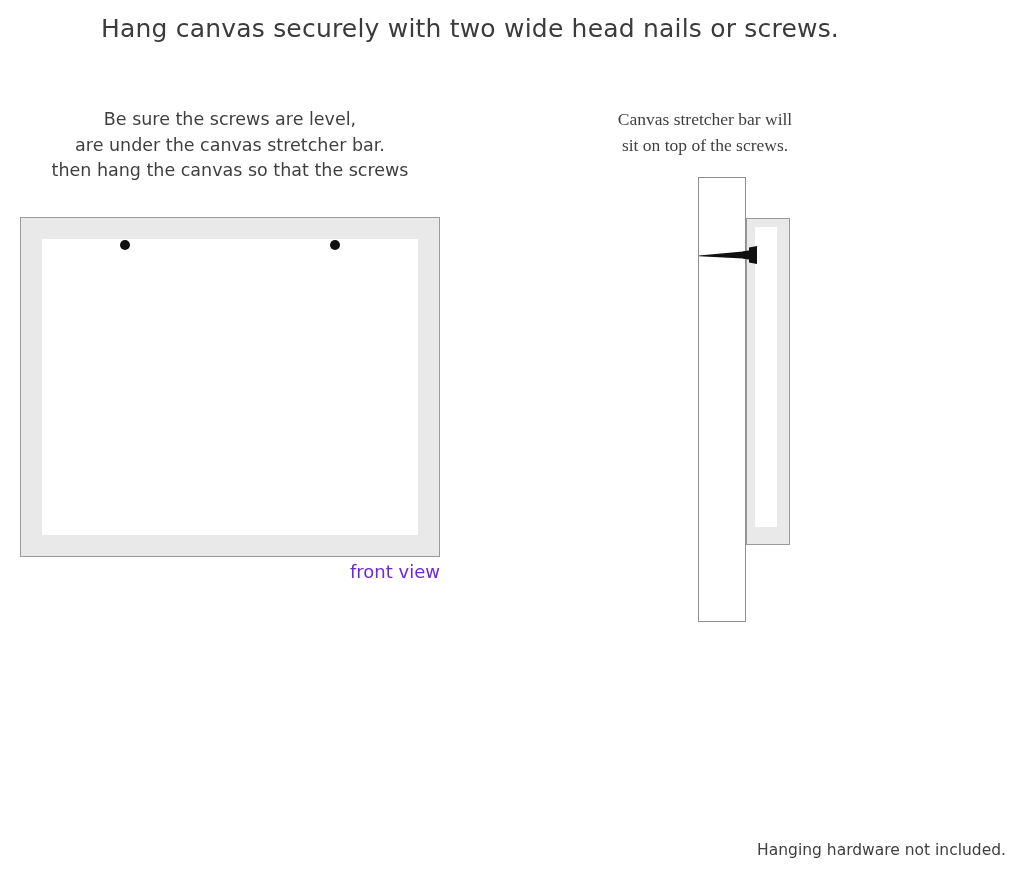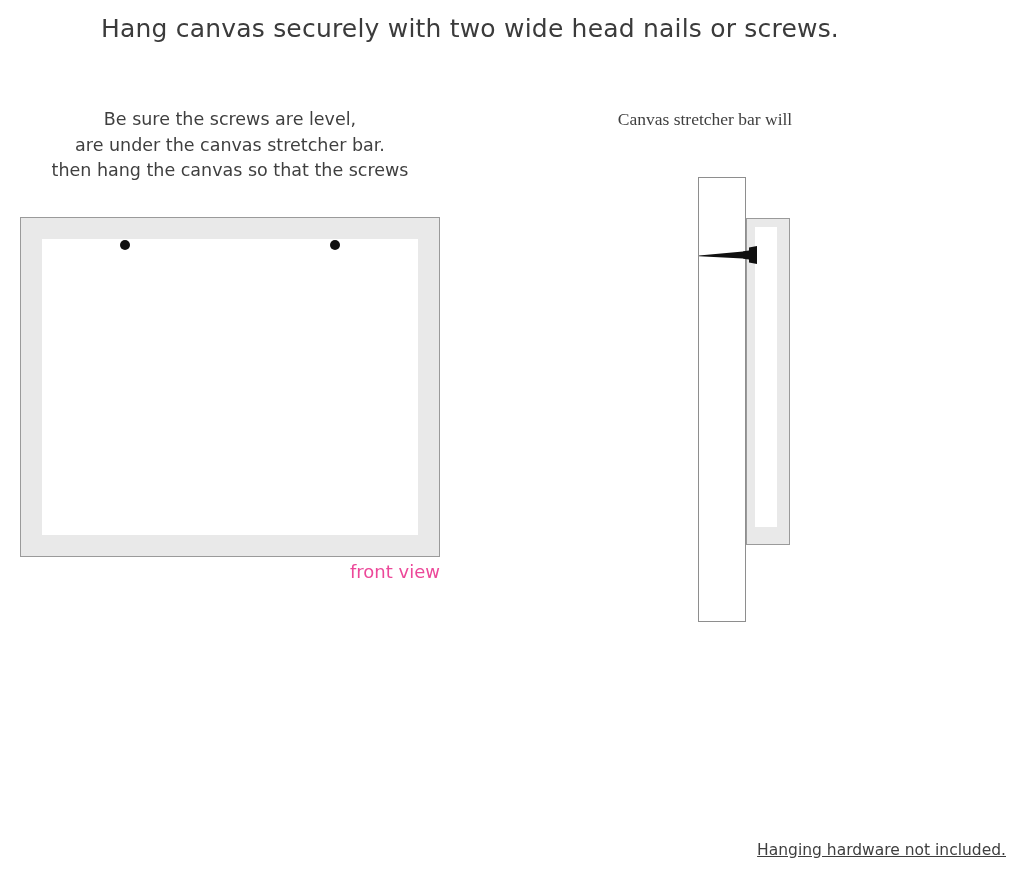--- a/index.html
+++ b/index.html
@@ -25,21 +25,21 @@
     position:absolute;
     font-size:17.5px; line-height:25.5px;
     color:#3f3f3f; text-align:center;
   }
   .caption-left  { left:20px;  top:107px; width:420px; }
   .caption-right { left:560px; top:107px; width:290px;font-family:Liberation Serif, serif; }
   .caption div { white-space:nowrap;text-align:center; }
 
   
   .view-label {
-    position:absolute; font-size:18px; color:#ec4899;
+    position:absolute; font-size:18px; color:#6d28d9;
   }
   .label-front { left:240px; top:561px; width:200px; text-align:right; }
   .label-side  { left:700px; top:562px; width:205px; text-align:center; }
 
   
   .front-frame {
     position:absolute; left:20px; top:217px;
     width:420px; height:340px;
     background:#e9e9e9;
     border:1px solid #9a9a9a;
@@ -80,21 +80,21 @@
     width:64px; height:18px;
   }
   .screw svg { display:block; }
 
   
   .footer {
     position:absolute; right:18px; bottom:14px;
     font-size:15.5px; line-height:21px;
     text-align:right; color:#3f3f3f;
   }
-  .footer div { white-space:nowrap;text-decoration:underline; }
+  .footer div { white-space:nowrap; }
 </style>
 </head>
 <body>
 
 <div id="page">
 
   <div class="title">Hang canvas securely with two wide head nails or screws.</div>
 
   <div class="caption caption-left">
     <div>Be sure the screws are level,</div>
@@ -106,20 +106,21 @@
     <div class="front-inner"></div>
   </div>
 
   <div class="screw-dot dot-left"></div>
   <div class="screw-dot dot-right"></div>
 
   <div class="view-label label-front">front view</div>
 
   <div class="caption caption-right">
     <div>Canvas stretcher bar will</div>
+    <div>sit on top of the screws.</div>
   </div>
 
   <div class="wall-rect"></div>
 
   <div class="side-canvas">
     <div class="side-canvas-inner"></div>
   </div>
 
   <div class="screw">
     <svg width="64" height="18" viewBox="0 0 64 18" xmlns="http://www.w3.org/2000/svg">

